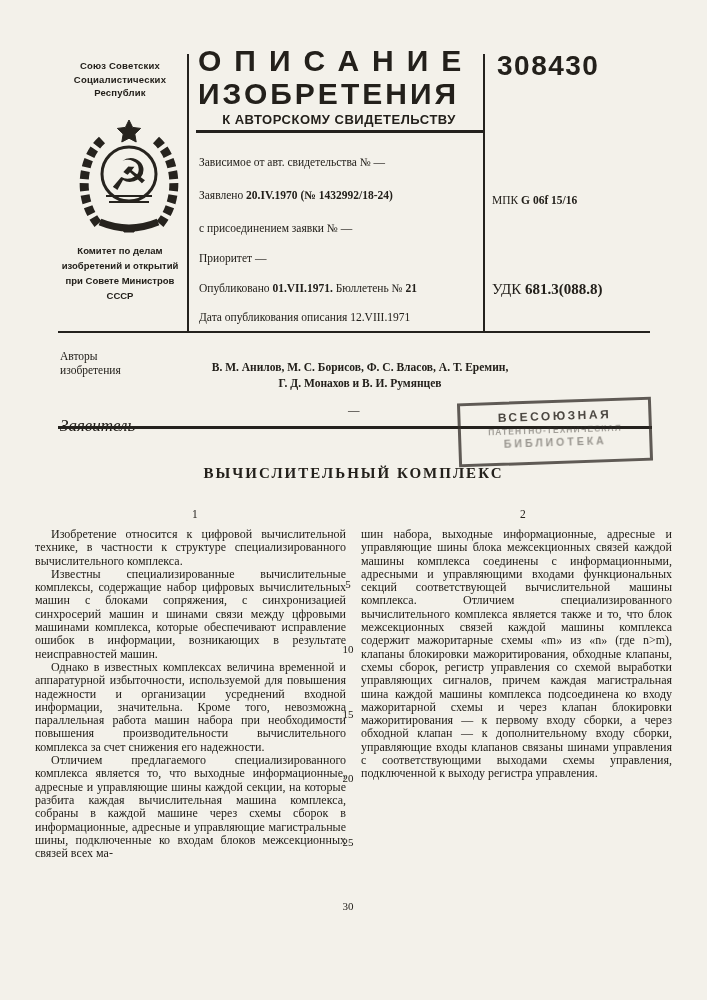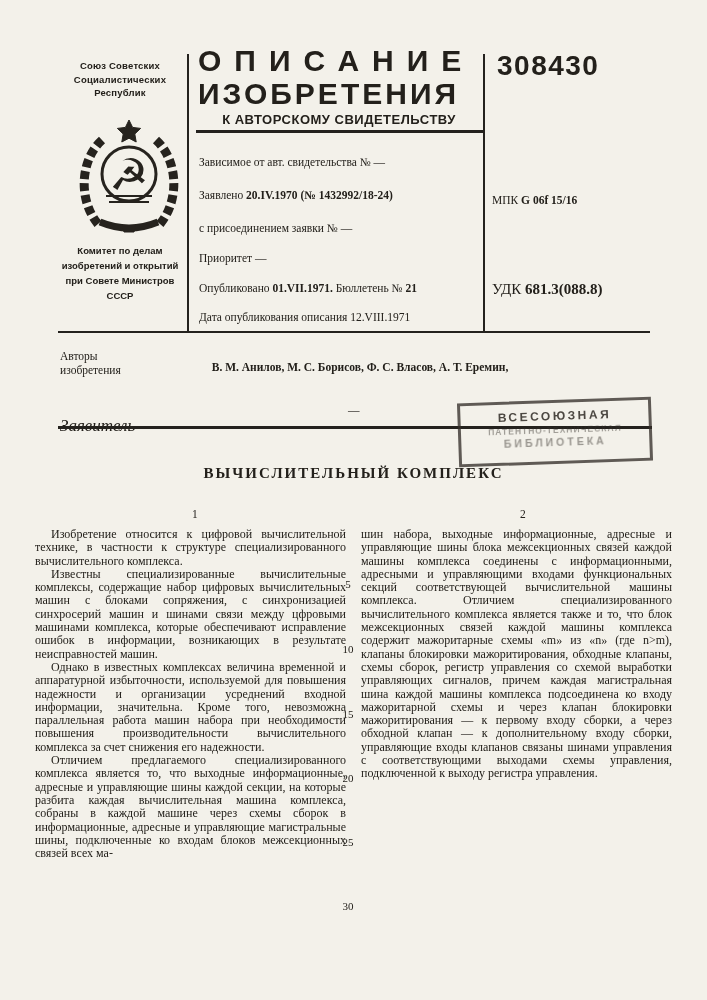--- a/index.html
+++ b/index.html
@@ -119,20 +119,21 @@
 <div class="c-udk"><span>УДК </span><span class="b">681.3(088.8)</span></div>
 
 <div class="h-rule1"></div>
 
 <div class="c-authors-label">
   <div>Авторы</div>
   <div>изобретения</div>
 </div>
 <div class="c-authors-names">
   <div>В. М. Анилов, М. С. Борисов, Ф. С. Власов, А. Т. Еремин,</div>
+  <div>Г. Д. Монахов и В. И. Румянцев</div>
 </div>
 <div class="c-applicant-label">Заявитель</div>
 <div class="c-applicant-value">—</div>
 
 <div class="h-rule2"></div>
 
 <div class="c-stamp">
   <div class="stamp-l1">ВСЕСОЮЗНАЯ</div>
   <div class="stamp-l2">ПАТЕНТНО-ТЕХНИЧЕСКАЯ</div>
   <div class="stamp-l3">БИБЛИОТЕКА</div>

